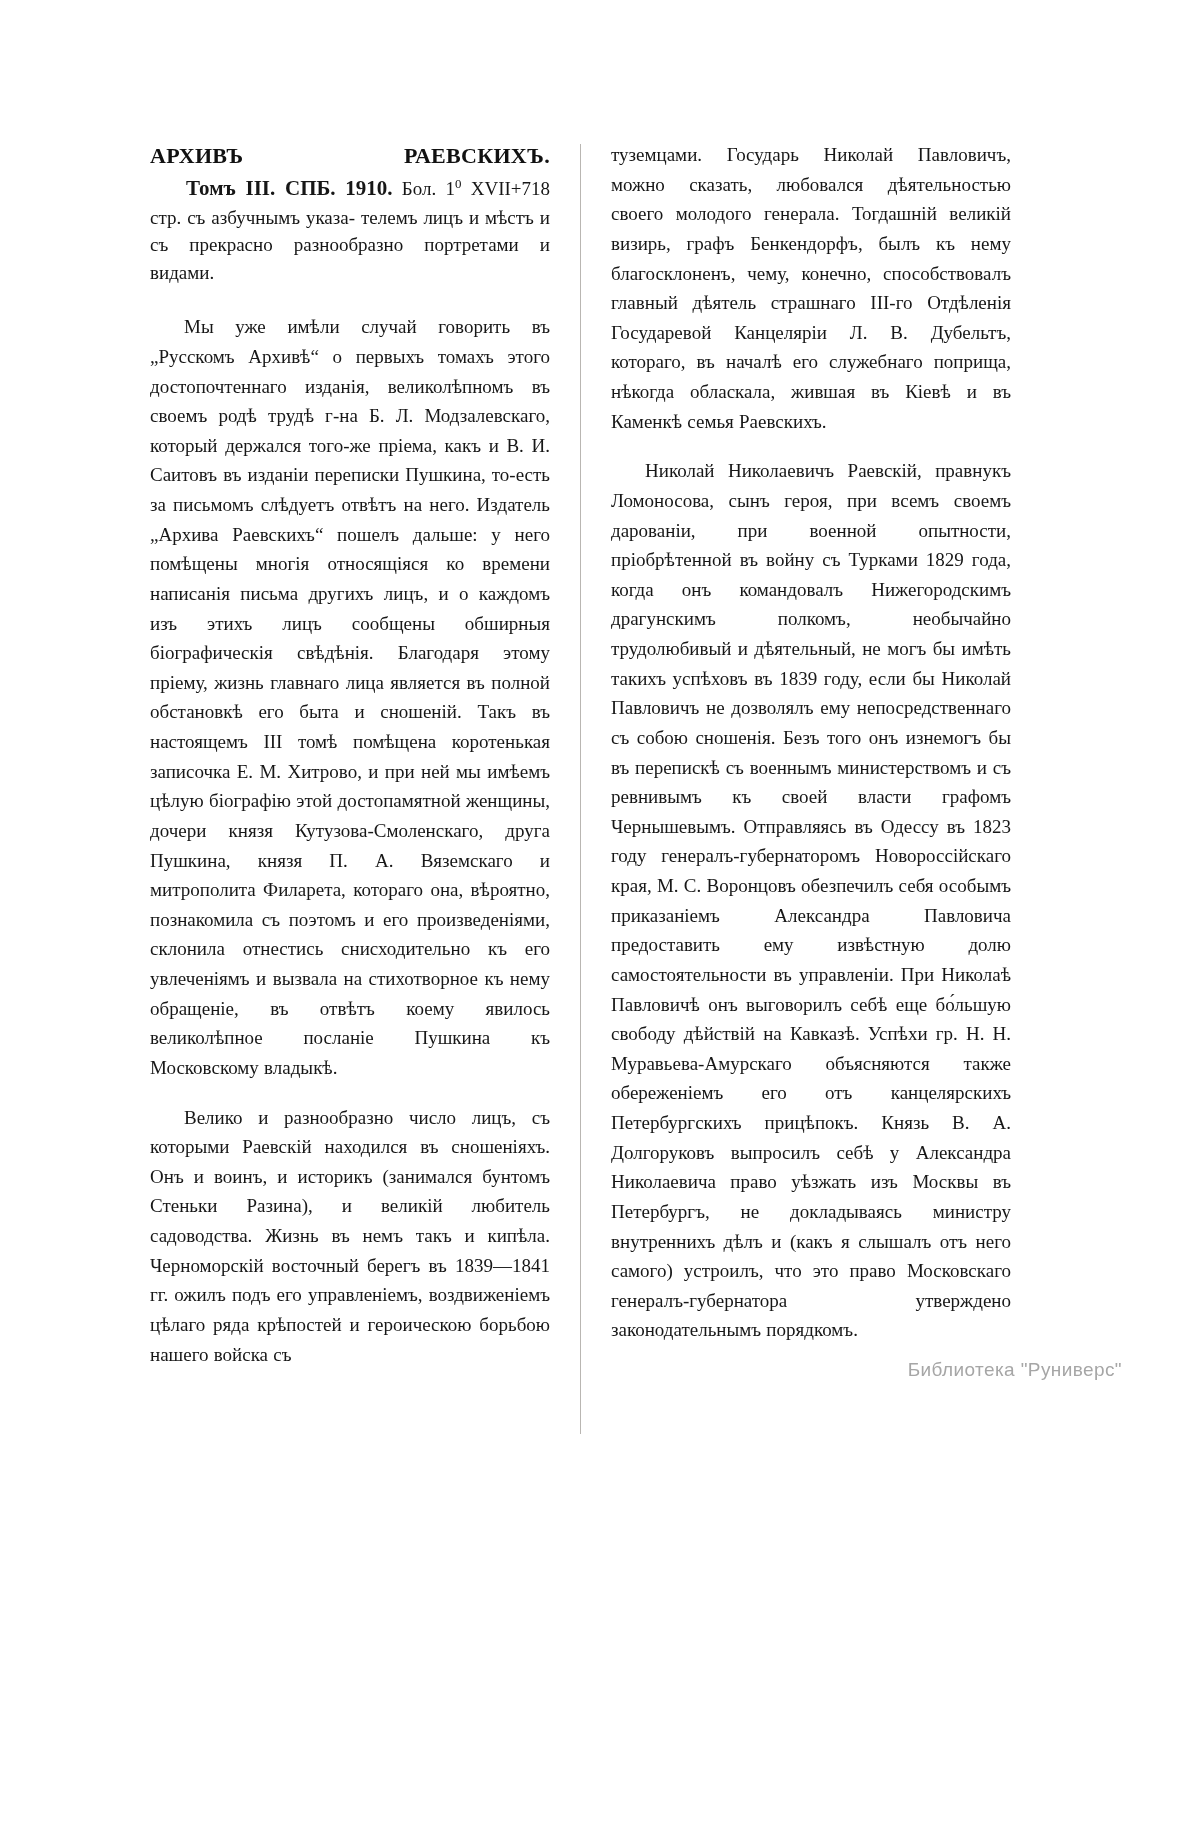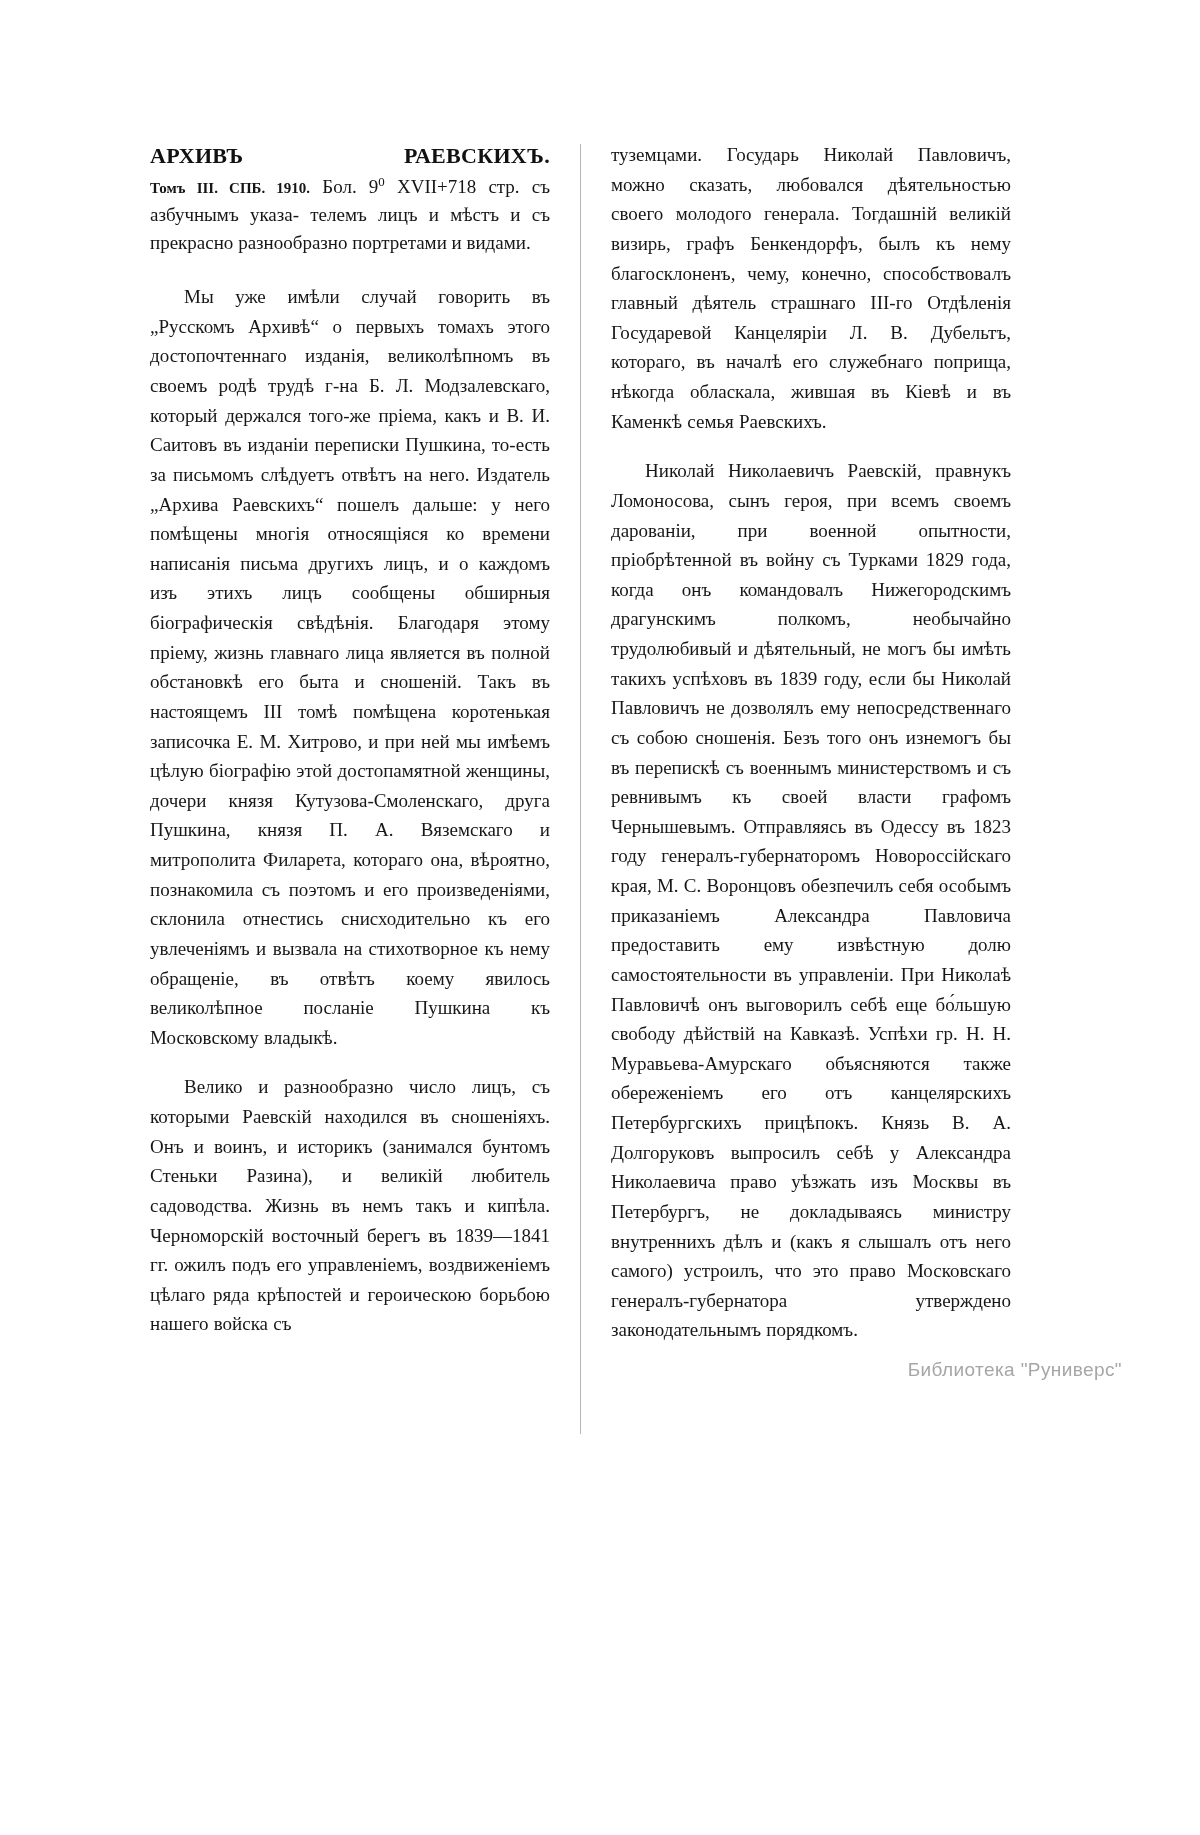--- a/index.html
+++ b/index.html
@@ -63,21 +63,22 @@
   }
   .head-para {
     font-size: 19px;
     line-height: 1.45;
     text-align: justify;
     margin: 0;
     color: #161616;
   }
   .head-para .bold {
     font-weight: bold;
-    font-size: 15px;
+    font-size: 21px;
+    margin-left: 36px;
   }
   p.body-para {
     font-size: 19px;
     line-height: 1.56;
     text-align: justify;
     text-indent: 34px;
     margin: 20px 0 0 0;
     color: #171717;
     word-spacing: 0.5px;
   }
@@ -113,21 +114,21 @@
 
       <div class="heading">
         <div class="title-line">
           <span>АРХИВЪ</span>
           <span>РАЕВСКИХЪ.</span>
         </div>
       </div>
 
       <div class="head-para">
         <span class="bold">Томъ III. СПБ. 1910.</span>
-        <span>Бол. 9</span><span class="sup">0</span>
+        <span>Бол. 1</span><span class="sup">0</span>
         <span>XVII+718 стр. съ азбучнымъ указа-</span>
         <span>телемъ лицъ и мѣстъ и съ прекрасно</span>
         <span>разнообразно портретами и видами.</span>
       </div>
 
       <p class="body-para first">Мы уже имѣли случай говорить въ „Русскомъ Архивѣ“ о первыхъ томахъ этого достопочтеннаго изданія, великолѣпномъ въ своемъ родѣ трудѣ г-на Б. Л. Модзалевскаго, который держался того-же пріема, какъ и В. И. Саитовъ въ изданіи переписки Пушкина, то-есть за письмомъ слѣдуетъ отвѣтъ на него. Издатель „Архива Раевскихъ“ пошелъ дальше: у него помѣщены многія относящіяся ко времени написанія письма другихъ лицъ, и о каждомъ изъ этихъ лицъ сообщены обширныя біографическія свѣдѣнія. Благодаря этому пріему, жизнь главнаго лица является въ полной обстановкѣ его быта и сношеній. Такъ въ настоящемъ III томѣ помѣщена коротенькая записочка Е. М. Хитрово, и при ней мы имѣемъ цѣлую біографію этой достопамятной женщины, дочери князя Кутузова-Смоленскаго, друга Пушкина, князя П. А. Вяземскаго и митрополита Филарета, котораго она, вѣроятно, познакомила съ поэтомъ и его произведеніями, склонила отнестись снисходительно къ его увлеченіямъ и вызвала на стихотворное къ нему обращеніе, въ отвѣтъ коему явилось великолѣпное посланіе Пушкина къ Московскому владыкѣ.</p>
       <p class="body-para">Велико и разнообразно число лицъ, съ которыми Раевскій находился въ сношеніяхъ. Онъ и воинъ, и историкъ (занимался бунтомъ Стеньки Разина), и великій любитель садоводства. Жизнь въ немъ такъ и кипѣла. Черноморскій восточный берегъ въ 1839—1841 гг. ожилъ подъ его управленіемъ, воздвиженіемъ цѣлаго ряда крѣпостей и героическою борьбою нашего войска съ</p>
 
     </div>
 

